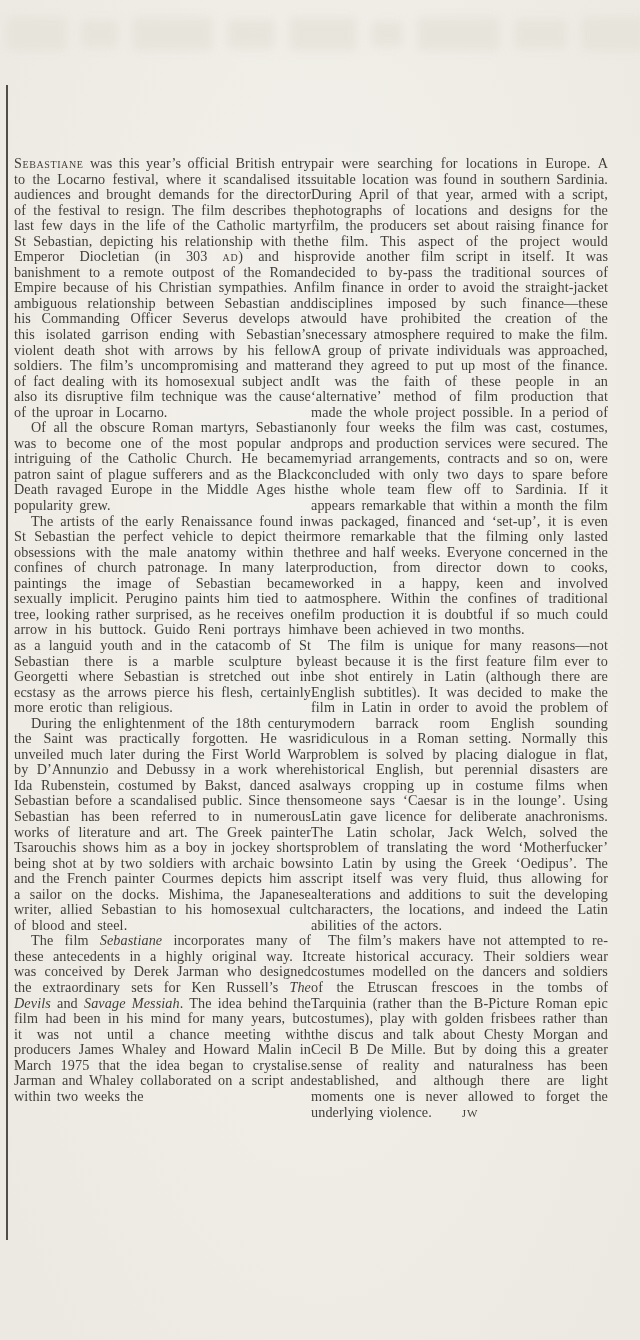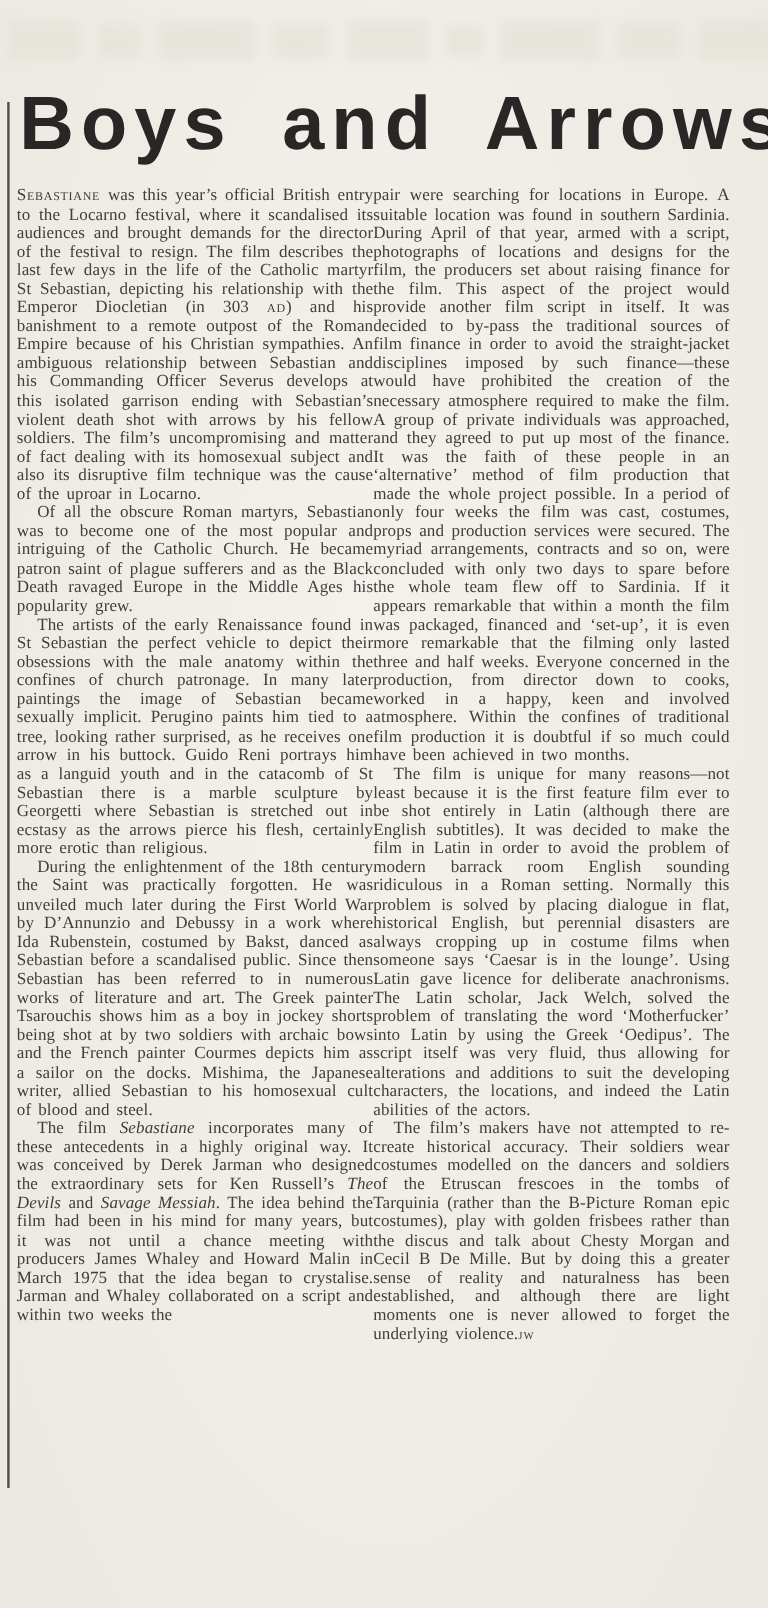--- a/index.html
+++ b/index.html
@@ -64,21 +64,22 @@
     word-spacing:2.2px;
   }
   .col.left{}
   .col p{margin:0;}
   .col p.indent{text-indent:17px;}
   .smallcaps{font-variant:small-caps;letter-spacing:0.6px;}
   .italic{font-style:italic;}
   .author{
     font-variant:small-caps;
     letter-spacing:1px;
-    font-size:13px;
+    margin-left:30px;
+    font-size:16px;
   }
 </style>
 </head>
 <body>
 
 <div class="page">
 
   <div class="bleed-band">
     <span class="blob" style="width:66px"></span>
     <span class="blob" style="width:40px;height:28px"></span>
@@ -86,21 +87,20 @@
     <span class="blob" style="width:52px;height:30px"></span>
     <span class="blob" style="width:74px"></span>
     <span class="blob" style="width:34px;height:26px"></span>
     <span class="blob" style="width:90px"></span>
     <span class="blob" style="width:58px;height:30px"></span>
     <span class="blob" style="width:70px"></span>
   </div>
 
   <div class="margin-rule"></div>
 
-  <h1 class="headline">Boys and Arrows</h1>
 
   <div class="columns">
     <div class="col left">
         <p><span class="smallcaps">Sebastiane</span><span> was this year’s official British entry to the Locarno festival, where it scandalised its audiences and brought demands for the director of the festival to resign. The film describes the last few days in the life of the Catholic martyr St Sebastian, depicting his relationship with the Emperor Diocletian (in 303 </span><span class="smallcaps">ad</span><span>) and his banishment to a remote outpost of the Roman Empire because of his Christian sympathies. An ambiguous relationship between Sebastian and his Commanding Officer Severus develops at this isolated garrison ending with Sebastian’s violent death shot with arrows by his fellow soldiers. The film’s uncompromising and matter of fact dealing with its homosexual subject and also its disruptive film technique was the cause of the uproar in Locarno.</span></p>
         <p class="indent"><span>Of all the obscure Roman martyrs, Sebastian was to become one of the most popular and intriguing of the Catholic Church. He became patron saint of plague sufferers and as the Black Death ravaged Europe in the Middle Ages his popularity grew.</span></p>
         <p class="indent"><span>The artists of the early Renaissance found in St Sebastian the perfect vehicle to depict their obsessions with the male anatomy within the confines of church patronage. In many later paintings the image of Sebastian became sexually implicit. Perugino paints him tied to a tree, looking rather surprised, as he receives one arrow in his buttock. Guido Reni portrays him as a languid youth and in the catacomb of St Sebastian there is a marble sculpture by Georgetti where Sebastian is stretched out in ecstasy as the arrows pierce his flesh, certainly more erotic than religious.</span></p>
         <p class="indent"><span>During the enlightenment of the 18th century the Saint was practically forgotten. He was unveiled much later during the First World War by D’Annunzio and Debussy in a work where Ida Rubenstein, costumed by Bakst, danced as Sebastian before a scandalised public. Since then Sebastian has been referred to in numerous works of literature and art. The Greek painter Tsarouchis shows him as a boy in jockey shorts being shot at by two soldiers with archaic bows and the French painter Courmes depicts him as a sailor on the docks. Mishima, the Japanese writer, allied Sebastian to his homosexual cult of blood and steel.</span></p>
         <p class="indent"><span>The film </span><span class="italic">Sebastiane</span><span> incorporates many of these antecedents in a highly original way. It was conceived by Derek Jarman who designed the extraordinary sets for Ken Russell’s </span><span class="italic">The Devils</span><span> and </span><span class="italic">Savage Messiah</span><span>. The idea behind the film had been in his mind for many years, but it was not until a chance meeting with producers James Whaley and Howard Malin in March 1975 that the idea began to crystalise. Jarman and Whaley collaborated on a script and within two weeks the</span></p>
       </div>
     <div class="col right">

